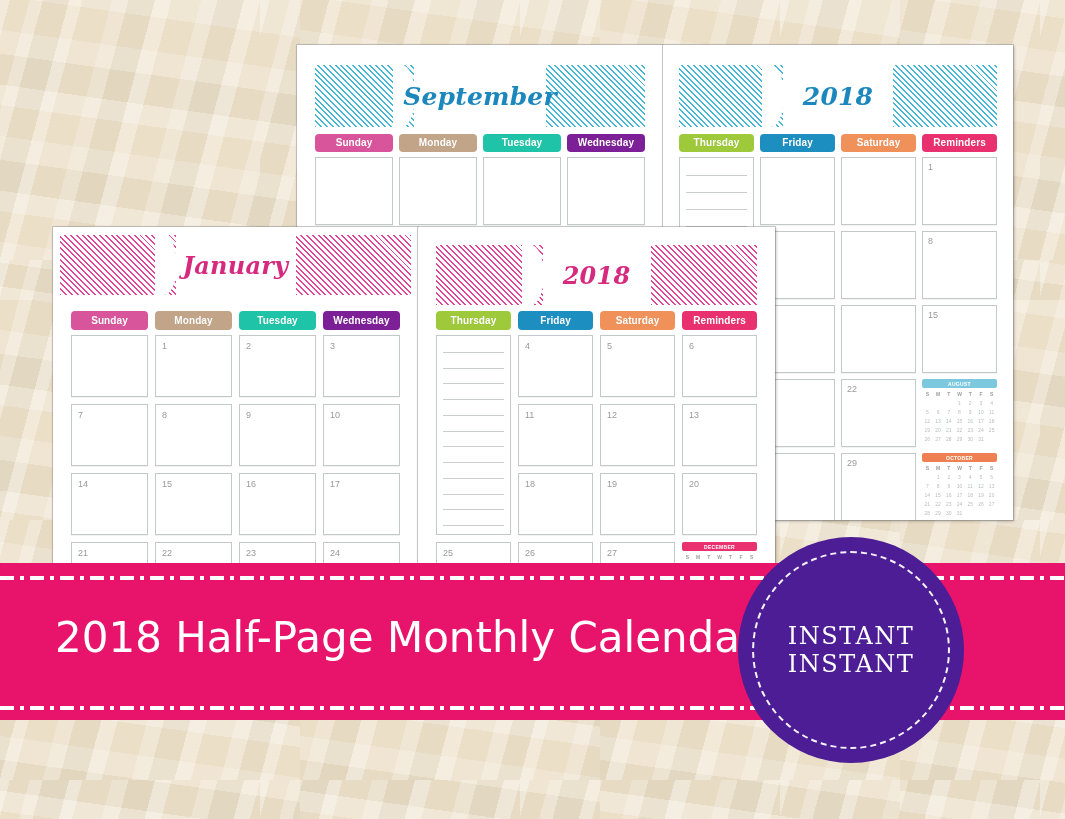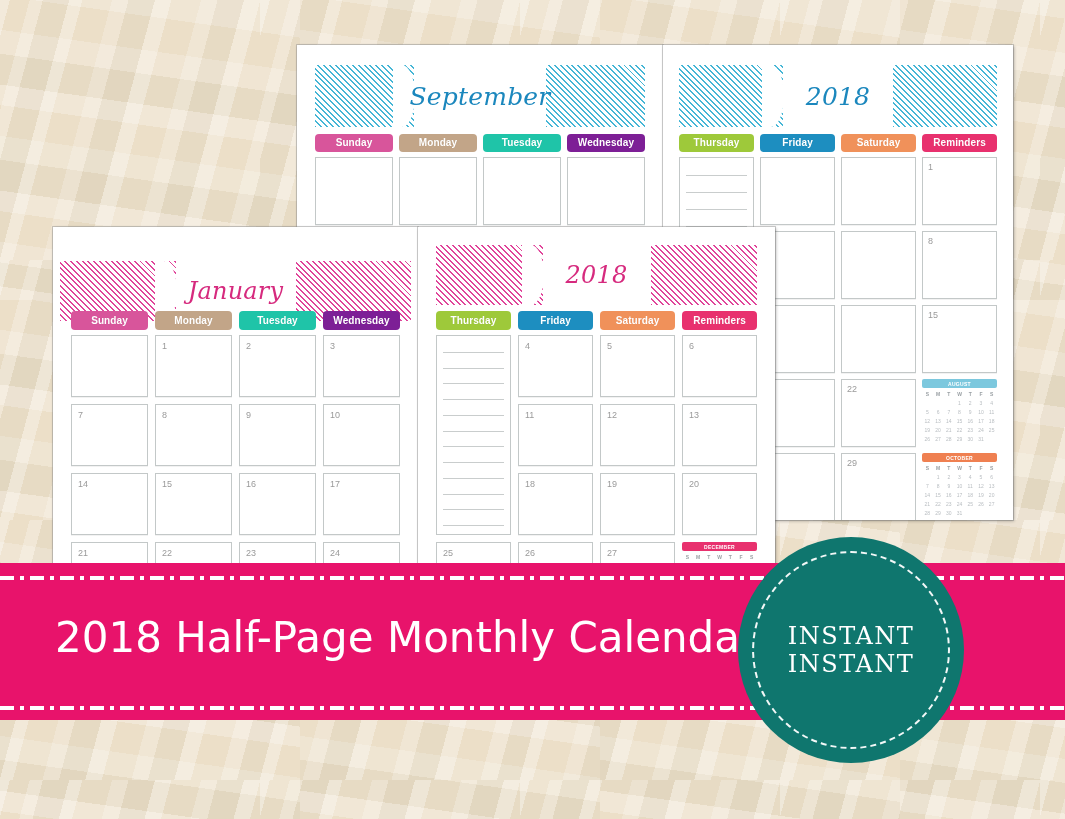--- a/index.html
+++ b/index.html
@@ -42,21 +42,21 @@
     position:relative;flex:0 0 auto;display:flex;align-items:center;justify-content:center;
     background:#fff;
   }
   .cartouche::before,.cartouche::after{
     content:"";position:absolute;top:0;bottom:0;width:22px;background:#fff;
   }
   .cartouche::before{left:-21px;border-radius:0 60% 60% 0/0 50% 50% 0;}
   .cartouche::after{right:-21px;border-radius:60% 0 0 60%/50% 0 0 50%;}
   .cart-title{
     position:relative;z-index:3;white-space:nowrap;
-    font-family:"DejaVu Serif",serif;font-style:italic;font-weight:normal;
+    font-family:"DejaVu Serif",serif;font-style:italic;font-weight:bold;
     letter-spacing:.2px;
   }
   .cart-title.blue{color:#1b87bd;}
   .cart-title.pink{color:#d62a7e;}
 
   
   .tabs{position:absolute;display:flex;left:0;right:0;}
   .tab{
     flex:1 1 0;border-radius:4px;color:#fff;text-align:center;
     display:flex;align-items:center;justify-content:center;
@@ -89,21 +89,21 @@
   }
   .dashrow{position:absolute;left:0;right:0;height:4px;
     background-image:repeating-linear-gradient(to right,#ffffff 0 14px,rgba(255,255,255,0) 14px 20px,#ffffff 20px 24px,rgba(255,255,255,0) 24px 30px);
   }
   #banner-title{
     position:absolute;color:#fff;white-space:nowrap;
     font-family:"DejaVu Sans",sans-serif;font-weight:normal;
   }
   
   #badge{
-    position:absolute;border-radius:50%;background:#0f766e;z-index:60;
+    position:absolute;border-radius:50%;background:#4c1d95;z-index:60;
     display:flex;align-items:center;justify-content:center;flex-direction:column;
     box-shadow:0 0 0 0 rgba(0,0,0,0);
   }
   #badge .ring{
     position:absolute;inset:14px;border-radius:50%;
     border:2px dashed #ffffff;opacity:.95;
   }
   #badge .btxt{
     position:relative;z-index:2;color:#fff;text-align:center;
     font-family:"DejaVu Serif",serif;letter-spacing:1.5px;line-height:1.18;
@@ -317,21 +317,21 @@
           <span class="w"></span>
           <span class="w"></span>
         </div>
       </div>
     </div>
   </div>
 </div>
 
 <div class="sheet" id="sheet-jan-left" style="left:53px;top:227px;width:365px;height:340px;z-index:20;">
   <div class="sheet-inner">
-    <div class="masthead" style="top:34px;height:60px;padding:0 7px;">
+    <div class="masthead" style="top:8px;height:60px;padding:0 7px;">
       <div class="hatch pink"></div>
       <div class="cartouche" style="width:120px;">
         <span class="cart-title pink" style="font-size:24px;">January</span>
       </div>
       <div class="hatch pink"></div>
     </div>
 
     <div class="tabs" style="top:84px;height:19px;padding:0 18px;gap:7px;">
       <div class="tab" style="background:#d8559b;font-size:10px;">
         <span>Sunday</span>

